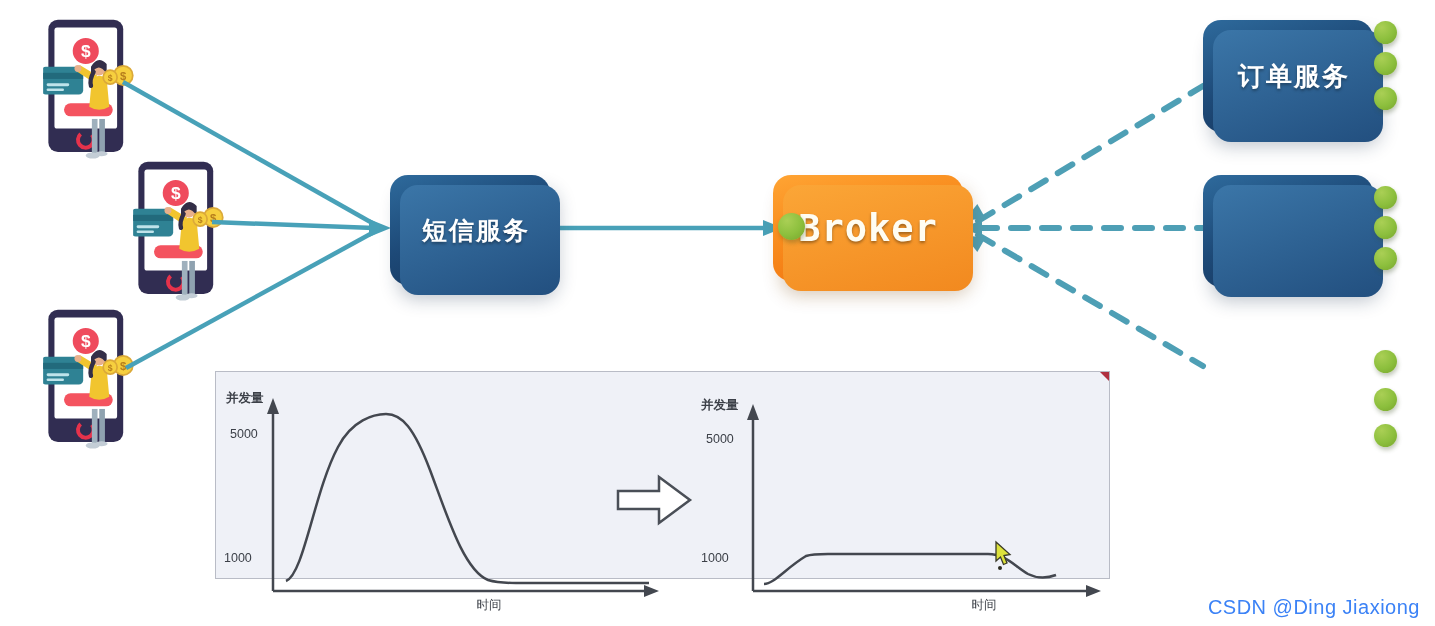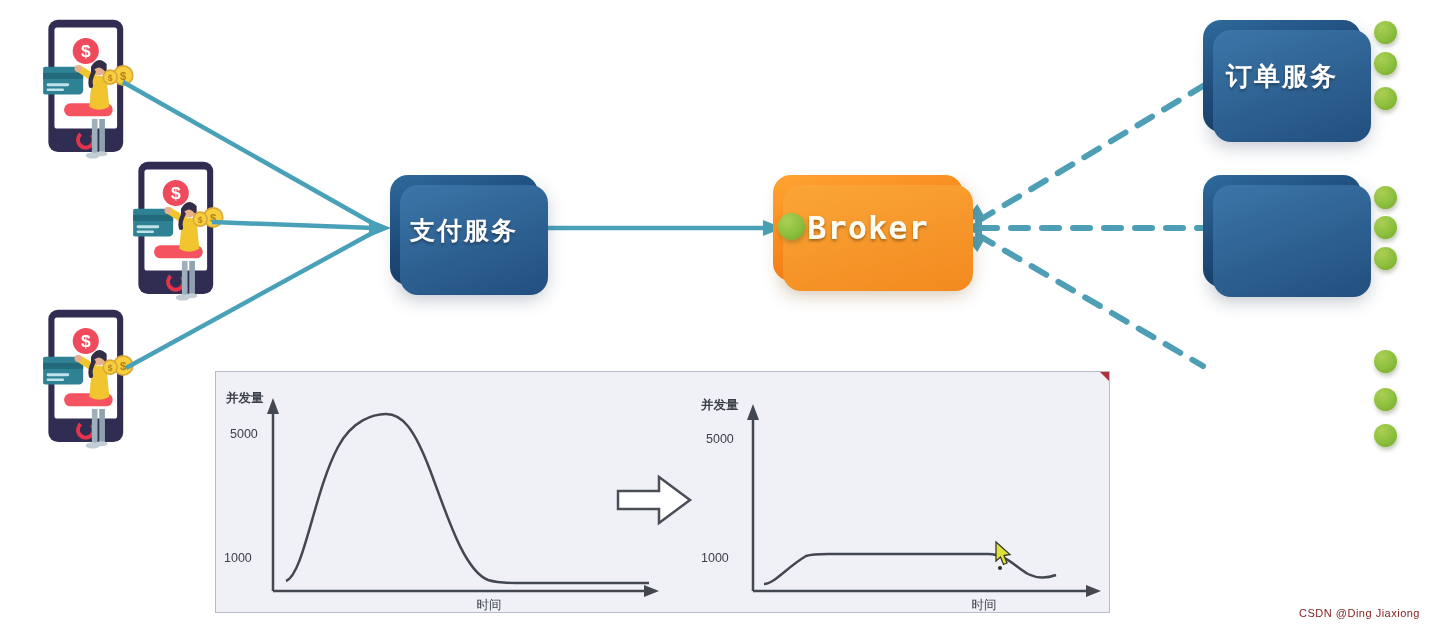--- a/index.html
+++ b/index.html
@@ -7,47 +7,47 @@
          font-family:"Liberation Sans","DejaVu Sans",sans-serif;}
   svg text{font-family:"Liberation Sans","DejaVu Sans",sans-serif;}
 
   
   .service-box{position:absolute;border-radius:18px;display:flex;align-items:center;justify-content:center;
     color:#ffffff;font-weight:bold;z-index:3;
     text-shadow:0 2px 3px rgba(0,0,0,.35);}
   .service-box .back{content:"";position:absolute;left:10px;top:10px;width:100%;height:100%;
     border-radius:18px;z-index:-1;}
   .service-box.blue{background:linear-gradient(160deg,#2e6a9c 0%,#1d4977 48%,#143157 100%);
-    box-shadow:8px 14px 18px rgba(25,45,75,.28);font-size:26px;letter-spacing:2px;}
+    box-shadow:8px 14px 18px rgba(25,45,75,.28);font-size:26px;letter-spacing:2px;padding-left:12px;}
   .service-box.blue .back{background:linear-gradient(160deg,#3b76a8 0%,#224f7f 100%);}
   .service-box.orange{background:linear-gradient(165deg,#ffa433 0%,#f88a1c 45%,#ef6f0c 100%);
     box-shadow:8px 14px 18px rgba(120,70,10,.30);}
   .service-box.orange .back{background:linear-gradient(165deg,#fba637 0%,#f2891f 100%);}
-  .broker-label{font-family:"DejaVu Sans Mono","Liberation Mono",monospace;font-size:32px;font-weight:bold;
+  .broker-label{font-family:"DejaVu Sans Mono","Liberation Mono",monospace;font-size:37px;font-weight:bold;
     color:#fffdf2;letter-spacing:1px;}
 
   
   .msg-dot{position:absolute;width:23px;height:23px;border-radius:50%;z-index:4;
     background:radial-gradient(circle at 34% 28%,#aacf55 0%,#8cbf3d 55%,#77a42c 100%);
     box-shadow:1px 3px 4px rgba(60,80,30,.30);}
   .broker-port{width:27px;height:27px;}
 
   
   .connectors{position:absolute;left:0;top:0;z-index:2;}
   .phone-svg{position:absolute;z-index:2;}
 
   
-  .chart-panel{position:absolute;left:215px;top:371px;width:895px;height:242px;
+  .chart-panel{position:absolute;left:215px;top:371px;width:895px;height:208px;
     background:#eff1f7;border:1px solid #b9bcc6;box-sizing:border-box;z-index:1;}
   .chart-panel .corner-marker{position:absolute;right:0;top:0;width:0;height:0;
     border-top:9px solid #b03040;border-left:9px solid transparent;}
   .chart-svg{position:absolute;top:0;}
 
   
-  .watermark{position:absolute;right:15px;bottom:7px;font-size:11px;color:#7f1d1d;z-index:5;letter-spacing:.5px;margin-left:23px;}
+  .watermark{position:absolute;right:15px;bottom:7px;font-size:20px;color:#3b82f6;z-index:5;letter-spacing:.5px;margin-left:23px;}
 </style>
 </head>
 <body>
 
 <div class="stage">
 
   <svg width="0" height="0" style="position:absolute">
     <symbol id="phone-user" viewBox="0 0 110 185">
       <rect x="6" y="2" width="86" height="152" rx="11" fill="#312d52"></rect>
       <rect x="13" y="11" width="72" height="116" rx="3" fill="#ffffff"></rect>
@@ -105,21 +105,21 @@
     </g>
     <g fill="#4e9fb5">
       <path d="M0,0 L20,-8 L20,8 Z" transform="translate(964,221) rotate(-30)"></path>
       <path d="M0,0 L20,-8 L20,8 Z" transform="translate(962,228)"></path>
       <path d="M0,0 L20,-8 L20,8 Z" transform="translate(964,235) rotate(30)"></path>
     </g>
   </svg>
 
   <div class="service-box blue" style="left:390px;top:175px;width:148px;height:110px;font-size:25px">
     <div class="back"></div>
-    <span>支付服务</span>
+    <span>短信服务</span>
   </div>
 
   <div class="service-box orange" style="left:773px;top:175px;width:190px;height:106px">
     <div class="back"></div>
     <span class="broker-label">Broker</span>
   </div>
   <div class="msg-dot broker-port" style="left:778px;top:213px"></div>
 
   <div class="service-box blue" style="left:1203px;top:20px;width:158px;height:112px">
     <div class="back"></div>

